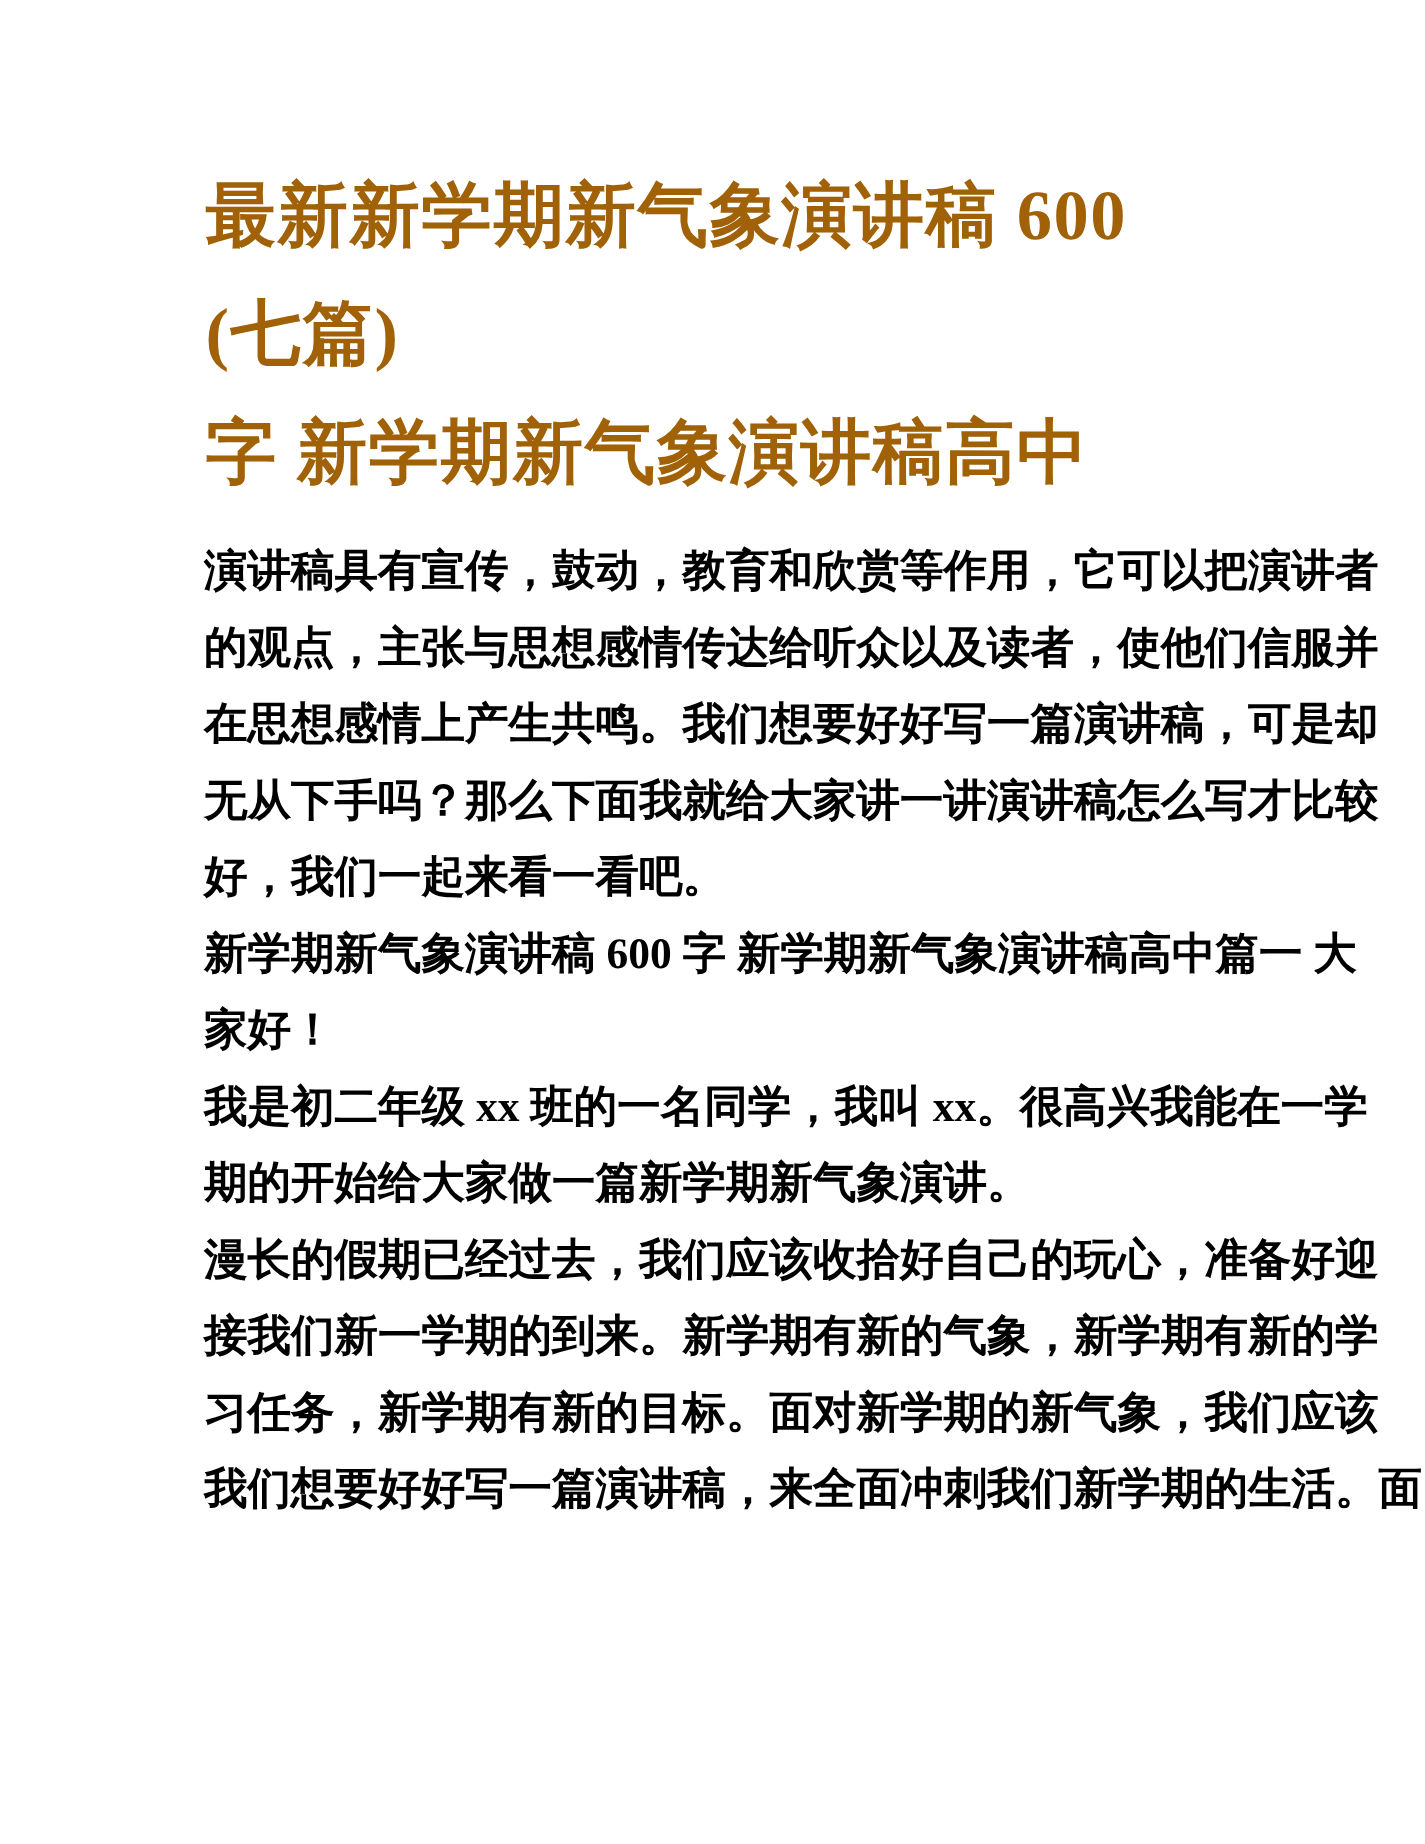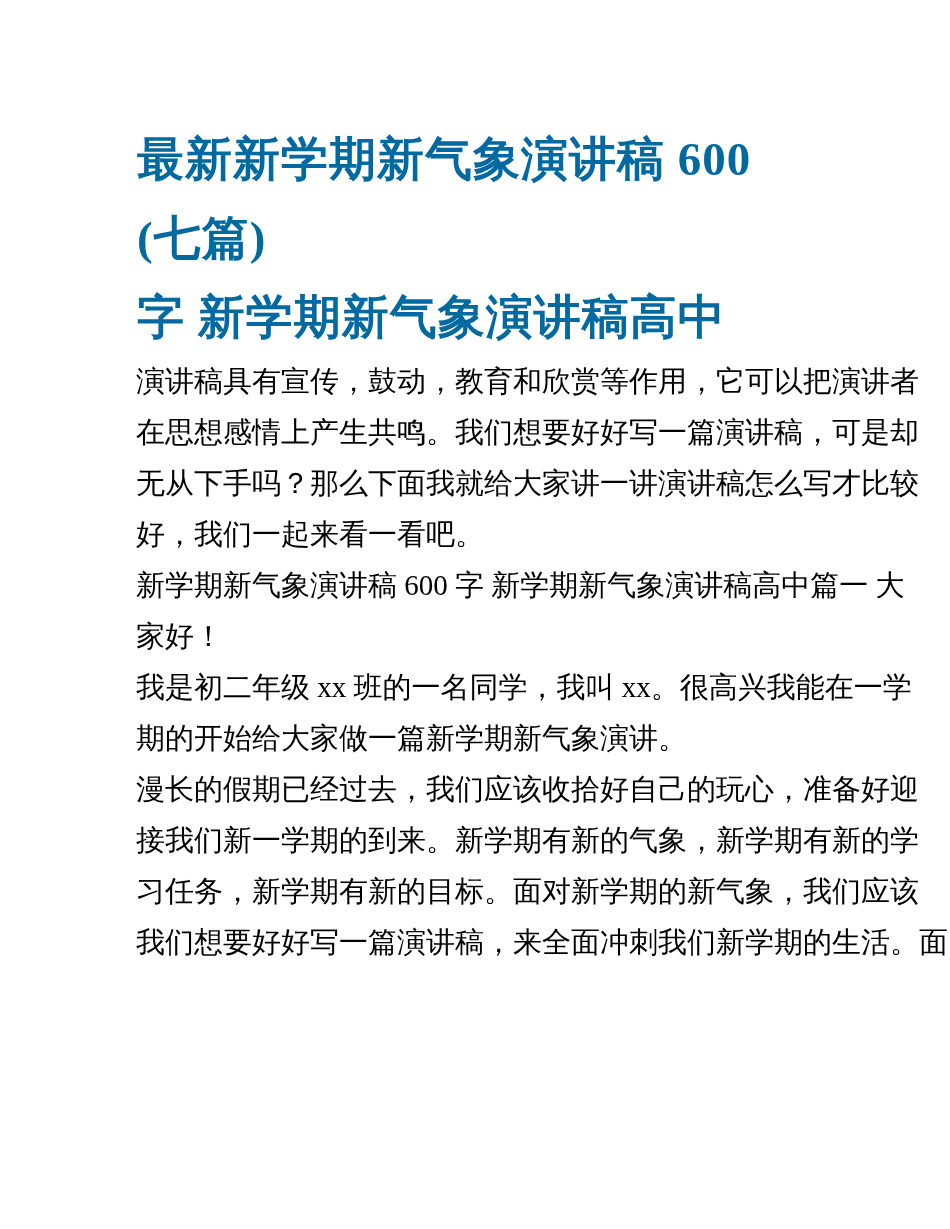--- a/index.html
+++ b/index.html
@@ -19,63 +19,65 @@
     position: absolute;
     left: 0;
     top: 0;
     width: 950px;
     height: 1229px;
     background: #ffffff;
   }
   .doc-title {
     position: absolute;
     left: 137px;
-    top: 120px;
+    top: 105px;
     width: 705px;
     font-size: 47px;
     font-weight: bold;
     line-height: 79px;
     letter-spacing: 1px;
-    color: #0369a1;
+    color: #a16207;
   }
   .title-line {
     white-space: pre;
   }
   .doc-body {
     position: absolute;
     left: 136px;
     top: 356px;
     width: 702px;
     font-size: 29px;
     line-height: 51px;
     color: #000000;
   }
   .paragraph {
     margin: 0;
     padding: 0;
+    font-weight: bold;
   }
   .text-line {
     white-space: pre;
   }
 </style>
 </head>
 <body>
 
 <div class="doc-page">
 
   <div class="doc-title">
     <div class="title-line">最新新学期新气象演讲稿 600</div>
     <div class="title-line">(七篇)</div>
     <div class="title-line">字 新学期新气象演讲稿高中</div>
   </div>
 
   <div class="doc-body">
 
     <div class="paragraph">
       <div class="text-line">演讲稿具有宣传，鼓动，教育和欣赏等作用，它可以把演讲者</div>
+      <div class="text-line">的观点，主张与思想感情传达给听众以及读者，使他们信服并</div>
       <div class="text-line">在思想感情上产生共鸣。我们想要好好写一篇演讲稿，可是却</div>
       <div class="text-line">无从下手吗？那么下面我就给大家讲一讲演讲稿怎么写才比较</div>
       <div class="text-line">好，我们一起来看一看吧。</div>
     </div>
 
     <div class="paragraph">
       <div class="text-line">新学期新气象演讲稿 600 字 新学期新气象演讲稿高中篇一 大</div>
       <div class="text-line">家好！</div>
     </div>
 

